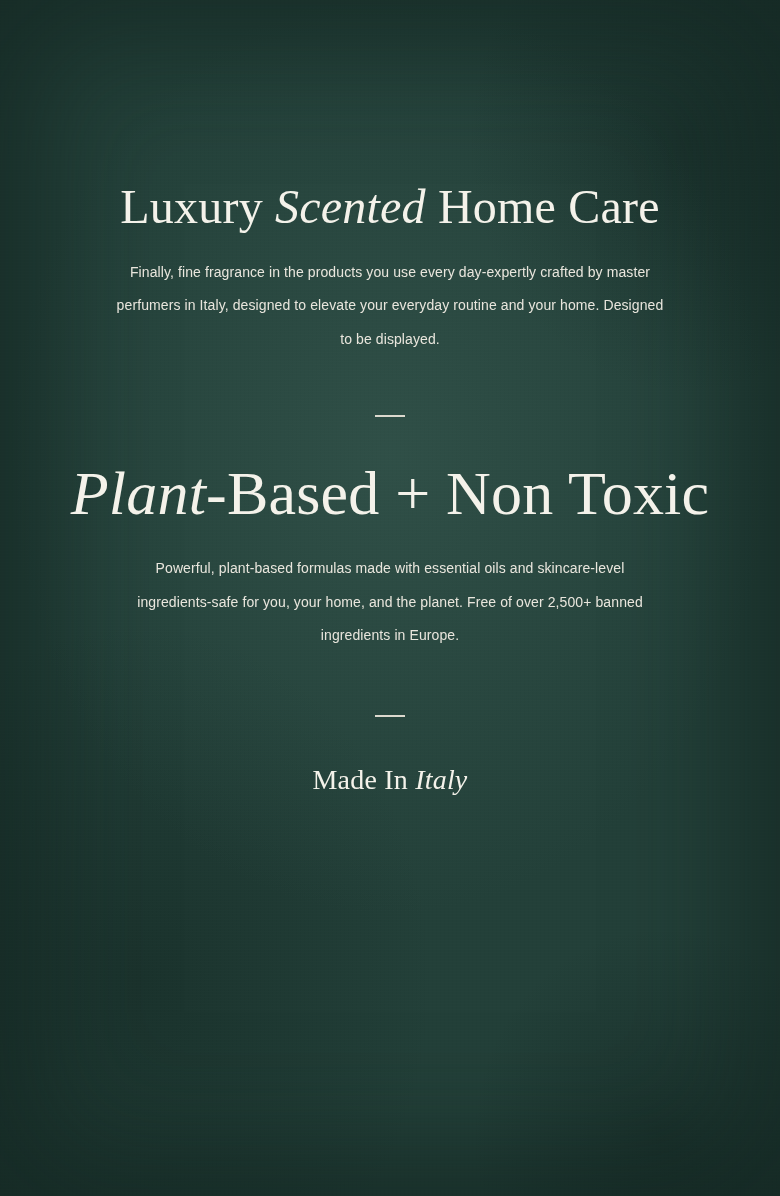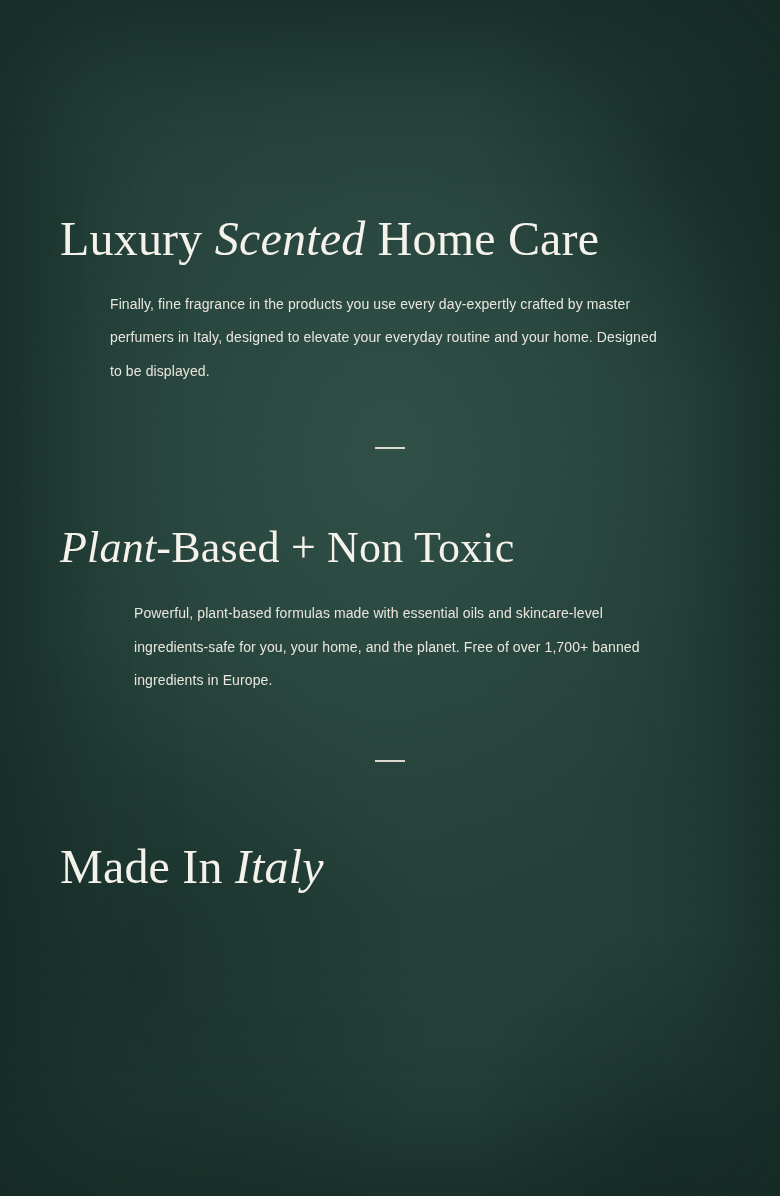--- a/index.html
+++ b/index.html
@@ -44,21 +44,21 @@
     box-shadow: inset 0 0 120px 40px rgba(12,28,24,0.55);
   }
 
   .content {
     position: relative;
     z-index: 2;
     padding: 0 60px;
   }
 
   .block {
-    margin-top: 32px;
+    text-align: center;
   }
 
   .headline {
     color: #f4f2ea;
     font-family: "Liberation Serif", "DejaVu Serif", serif;
     font-weight: 400;
     letter-spacing: 0.2px;
     line-height: 1.06;
     margin: 0;
   }
@@ -86,47 +86,47 @@
     width: 30px;
     height: 2px;
     background-color: #dcd9ce;
     margin: 0 auto;
   }
   #divider-1 { margin-top: 59px; }
   #divider-2 { margin-top: 62px; }
 
   
   #block-plant { padding-top: 44px; }
-  #block-plant .headline { font-size: 44px; }
+  #block-plant .headline { font-size: 62px; }
   #block-plant .body-copy { width: 512px; margin-top: 25px; }
 
   
   #block-italy { padding-top: 48px; }
-  #block-italy .headline { font-size: 48px; }
+  #block-italy .headline { font-size: 28px; }
   #block-italy .body-copy { width: 470px; margin-top: 24px; }
 </style>
 </head>
 <body>
 
 <div class="poster">
   <div class="grain"></div>
   <div class="vignette"></div>
 
   <div class="content">
 
     <section class="block" id="block-luxury">
       <h2 class="headline"><span>Luxury </span><em>Scented</em><span> Home Care</span></h2>
       <p class="body-copy">Finally, fine fragrance in the products you use every day-expertly crafted by master perfumers in Italy, designed to elevate your everyday routine and your home. Designed to be displayed.</p>
     </section>
 
     <div class="divider" id="divider-1"></div>
 
     <section class="block" id="block-plant">
       <h2 class="headline"><em>Plant</em><span>-Based + Non Toxic</span></h2>
-      <p class="body-copy">Powerful, plant-based formulas made with essential oils and skincare-level ingredients-safe for you, your home, and the planet. Free of over 1,700+ banned ingredients in Europe.</p>
+      <p class="body-copy">Powerful, plant-based formulas made with essential oils and skincare-level ingredients-safe for you, your home, and the planet. Free of over 2,500+ banned ingredients in Europe.</p>
     </section>
 
     <div class="divider" id="divider-2"></div>
 
     <section class="block" id="block-italy">
       <h2 class="headline"><span>Made In </span><em>Italy</em></h2>
     </section>
 
   </div>
 </div>

